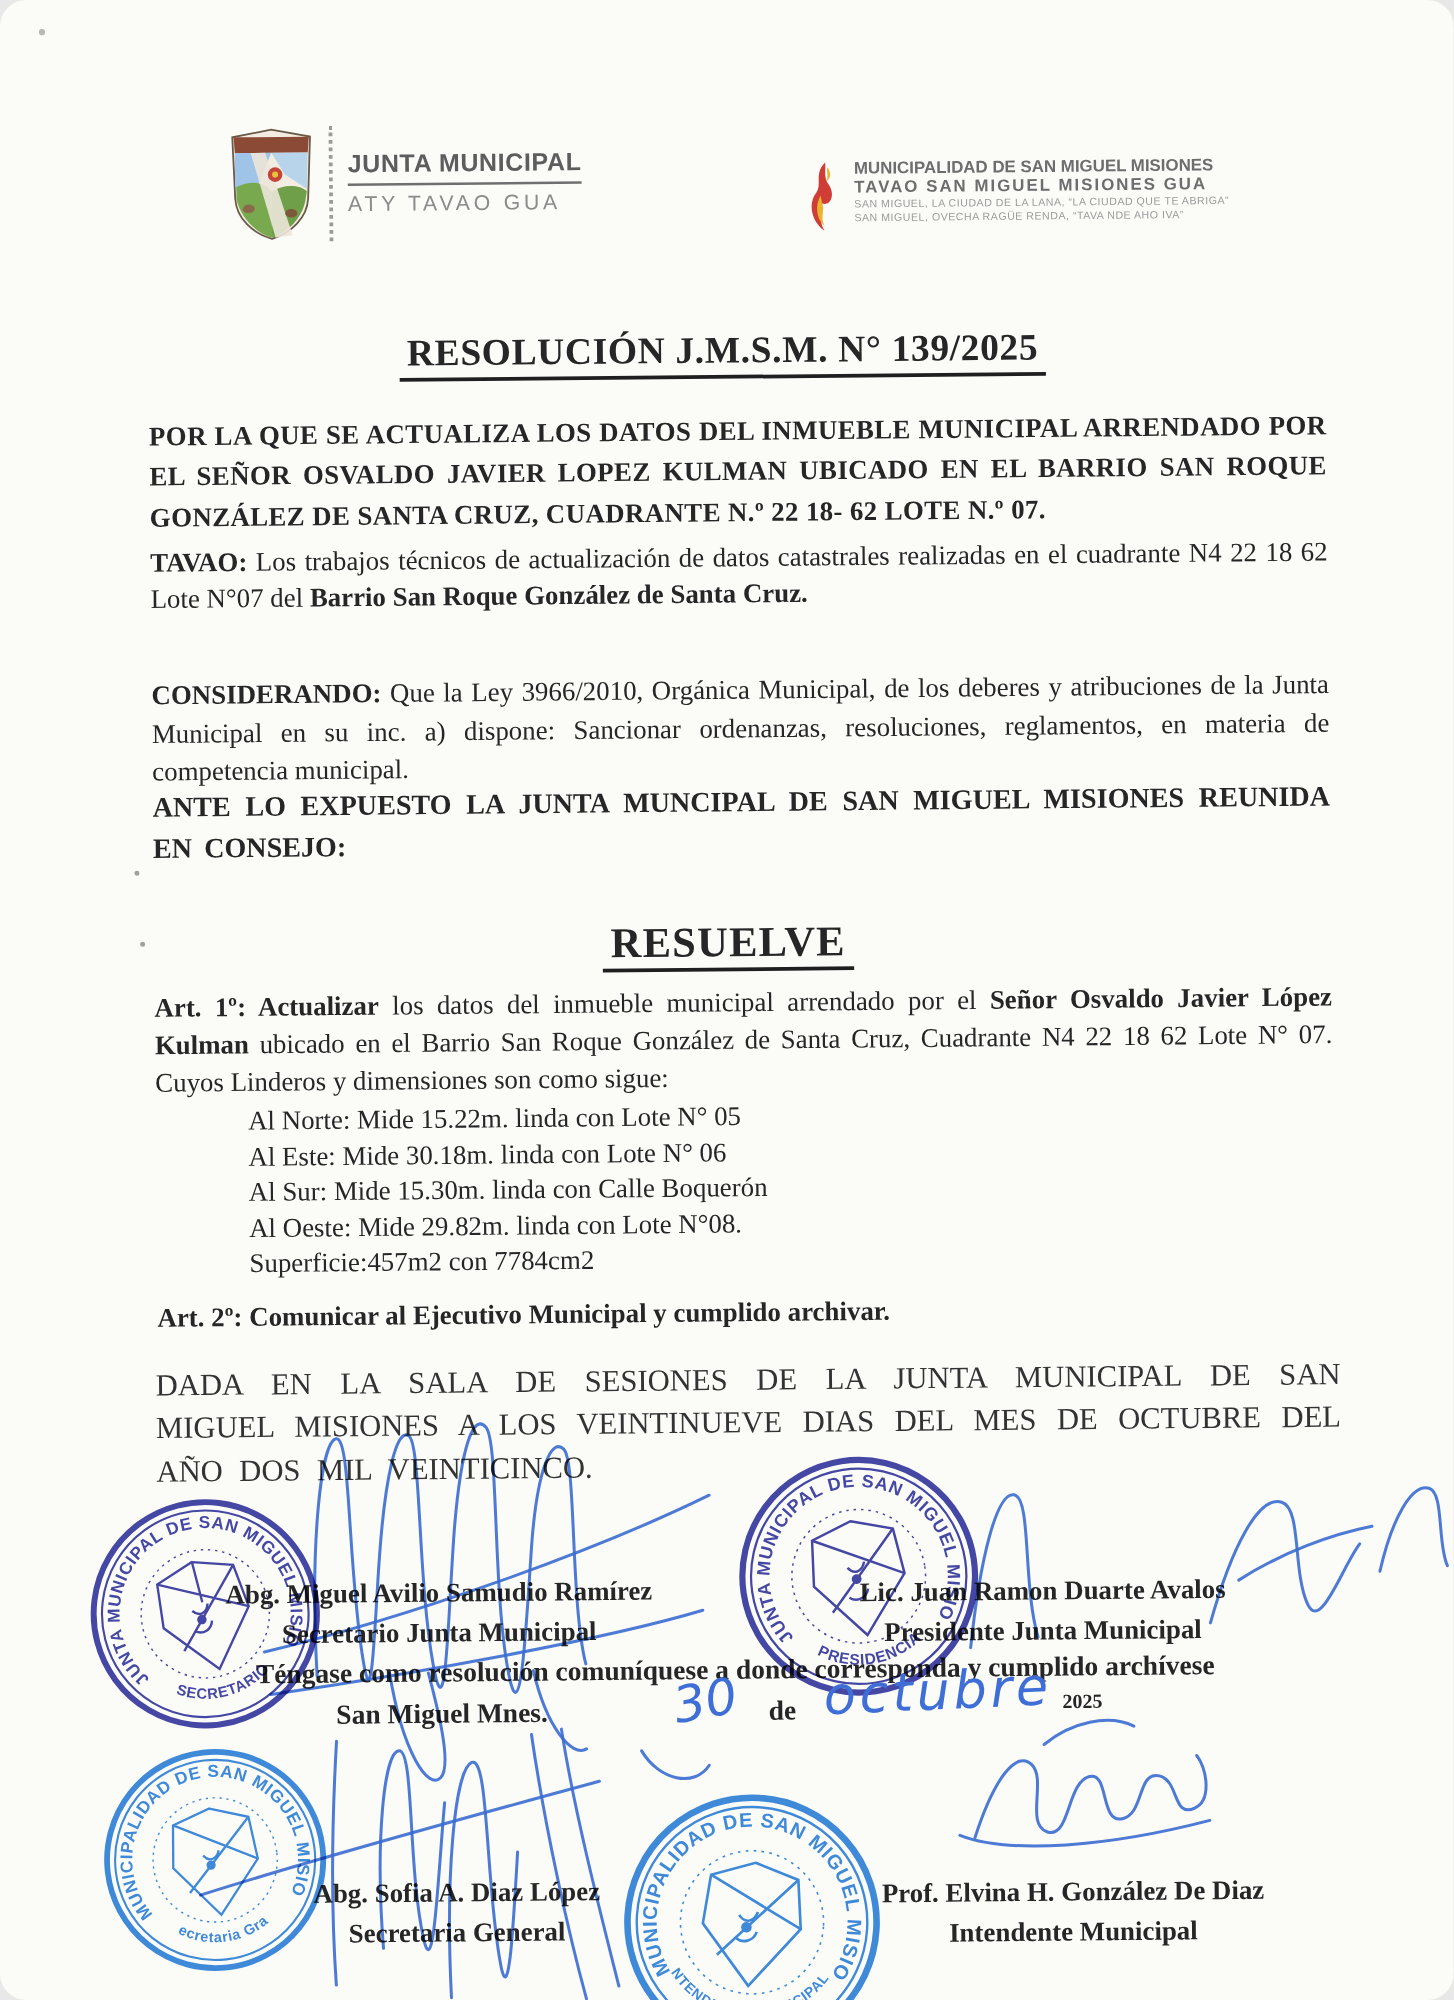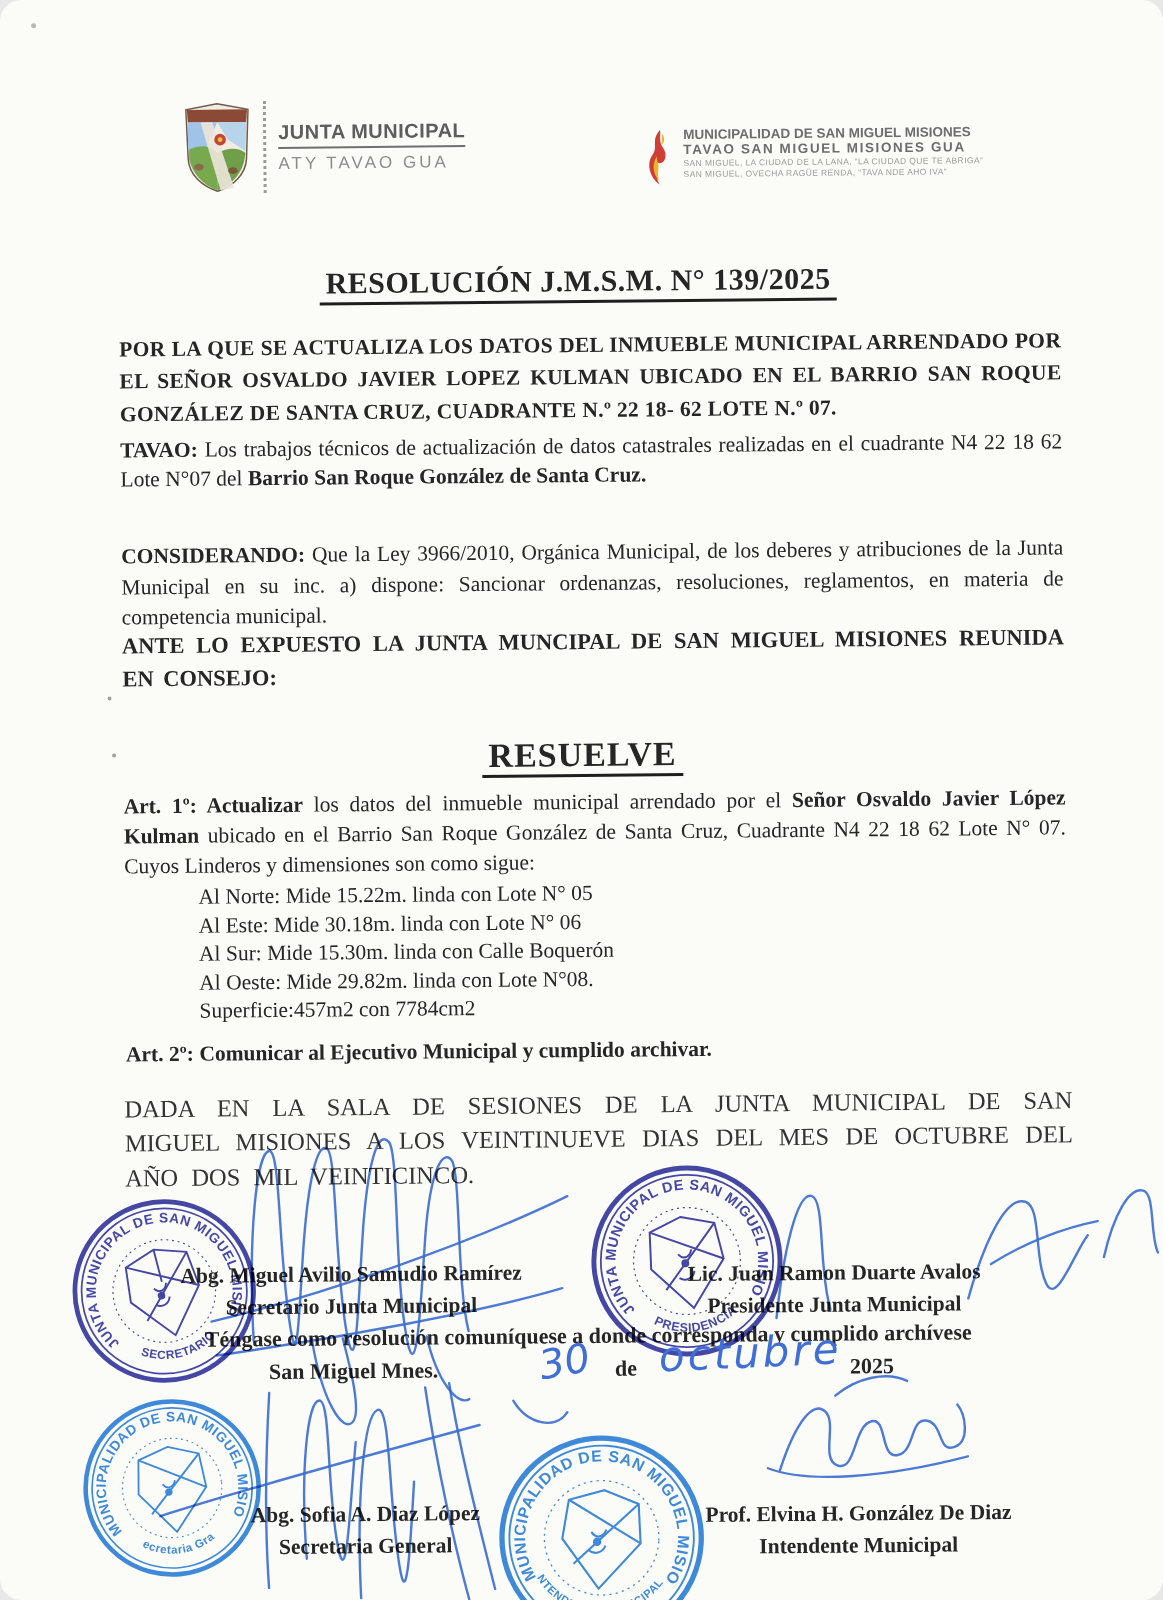--- a/index.html
+++ b/index.html
@@ -37,21 +37,21 @@
 
   
   .sigblock{text-align:center;}
   .sig-name{font-size:21.5px;font-weight:bold;}
   .sig-title{font-size:21.5px;font-weight:bold;margin-top:7px;}
   .sig-mid-left{top:1260px;left:115px;width:460px;}
   .sig-mid-right{top:1263px;left:618px;width:420px;}
   .closing{top:1323px;left:0;width:100%;text-align:center;font-weight:bold;font-size:22px;}
   .place{top:1356px;left:262px;font-size:22px;font-weight:bold;}
   .de-word{top:1356px;left:608px;font-size:22px;font-weight:bold;text-align:center;}
-  .year{top:1356px;left:843px;font-size:22px;font-weight:bold;}
+  .year{top:1356px;left:843px;font-size:16px;font-weight:bold;}
   .sig-bot-left{top:1500px;left:137px;width:440px;}
   .sig-bot-right{top:1504px;left:640px;width:420px;}
 
   
   .hand{font-family:"DejaVu Sans",sans-serif;font-style:italic;color:#3f6fd6;z-index:6;}
   .hand-day{top:1338px;left:532px;font-size:40px;transform:rotate(-10deg);}
   .hand-month{top:1330px;left:652px;font-size:42px;letter-spacing:3px;transform:rotate(-2deg);}
 
   
   .stamp{position:absolute;mix-blend-mode:multiply;opacity:.92;z-index:4;}

